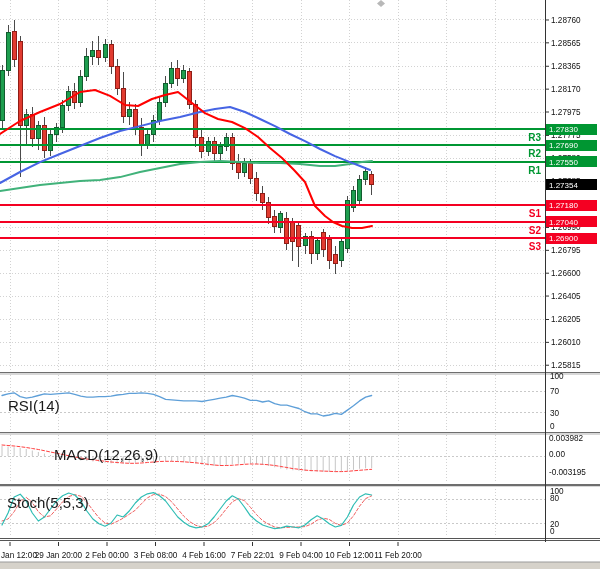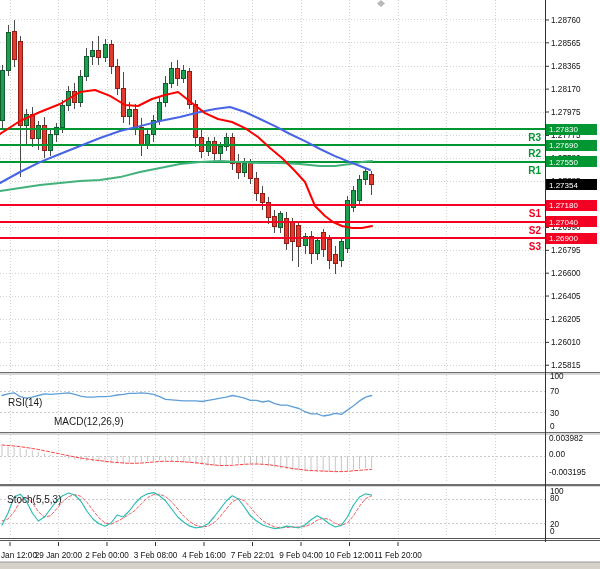--- a/index.html
+++ b/index.html
@@ -1,20 +1,20 @@
 <!DOCTYPE html>
 <html><head>
 <meta charset="utf-8">
 <style>
   html,body{margin:0;padding:0;background:#fff;}
   #screen{position:relative;width:600px;height:569px;overflow:hidden;background:#fff;
           font-family:"Liberation Sans",sans-serif;}
   #chart{position:absolute;left:0;top:0;}
   svg text{font-family:"Liberation Sans",sans-serif;}
-  .ind-label{position:absolute;font-size:10px;color:#1a1a1a;pointer-events:none;}
+  .ind-label{position:absolute;font-size:15px;color:#1a1a1a;pointer-events:none;}
 </style>
 </head>
 <body>
 
 <div id="screen">
   <svg id="chart" width="600" height="569">
       <rect x="0" y="0" width="600" height="569" fill="#ffffff"></rect>
       <g shape-rendering="crispEdges">
         <line x1="10" y1="0" x2="10" y2="371" stroke="#d2d2d2" stroke-width="1" stroke-dasharray="1,2"></line>
         <line x1="58.5" y1="0" x2="58.5" y2="371" stroke="#d2d2d2" stroke-width="1" stroke-dasharray="1,2"></line>
@@ -386,15 +386,15 @@
         <text x="301" y="558" font-size="8.2" fill="#111" text-anchor="middle">9 Feb 04:00</text>
         <line x1="349.5" y1="542" x2="349.5" y2="546" stroke="#333" stroke-width="1"></line>
         <text x="349.5" y="558" font-size="8.2" fill="#111" text-anchor="middle">10 Feb 12:00</text>
         <line x1="398" y1="542" x2="398" y2="546" stroke="#333" stroke-width="1"></line>
         <text x="398" y="558" font-size="8.2" fill="#111" text-anchor="middle">11 Feb 20:00</text>
       </g>
       <rect x="0" y="562" width="600" height="7" fill="#d6d2ca"></rect>
       <line x1="0" y1="562" x2="600" y2="562" stroke="#9a9a9a" stroke-width="1"></line>
     </svg>
   <div class="ind-label" style="left:8px;top:397px;">RSI(14)</div>
-  <div class="ind-label" style="left:14px;top:416px;padding-left:40px;">MACD(12,26,9)</div>
+  <div class="ind-label" style="left:14px;top:446px;padding-left:40px;">MACD(12,26,9)</div>
   <div class="ind-label" style="left:7px;top:494px;">Stoch(5,5,3)</div>
 </div>
 
 </body></html>

